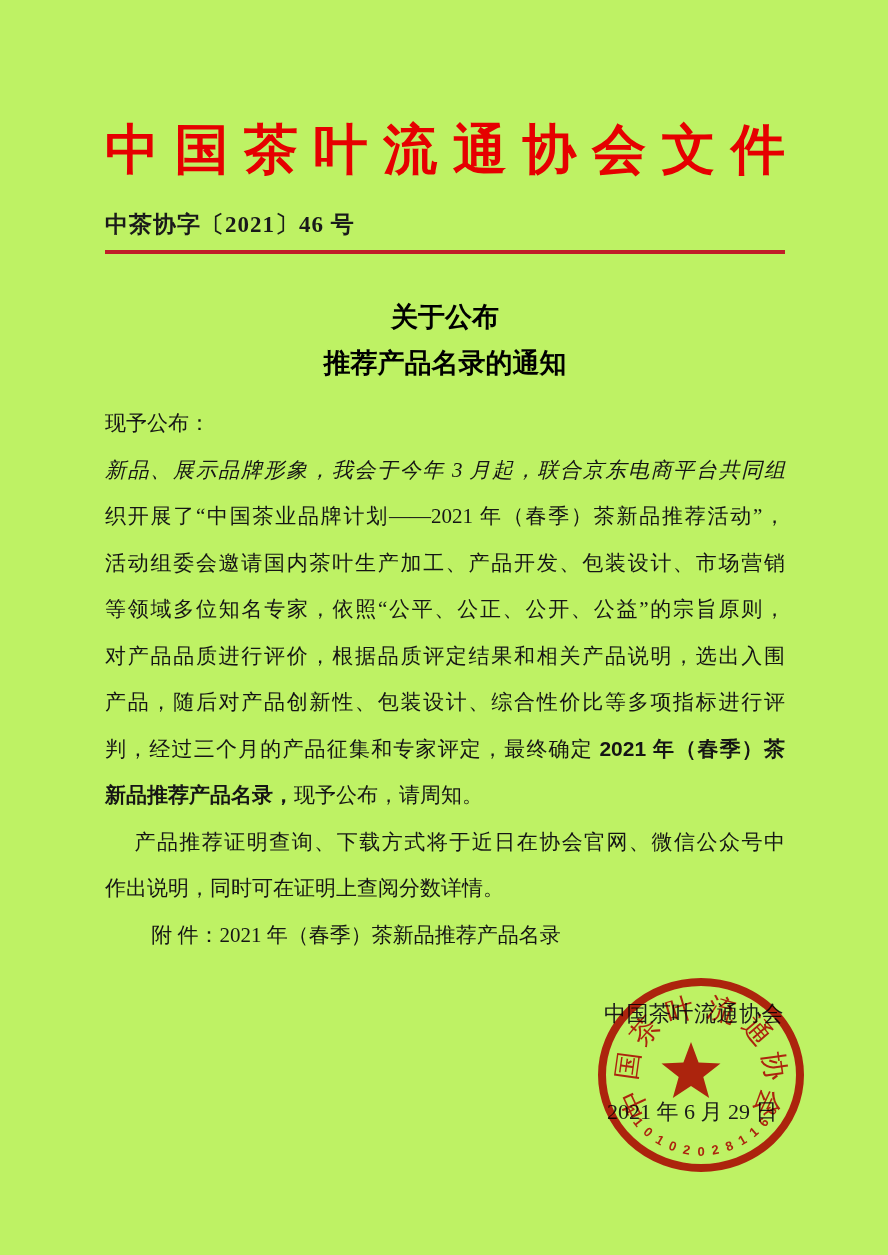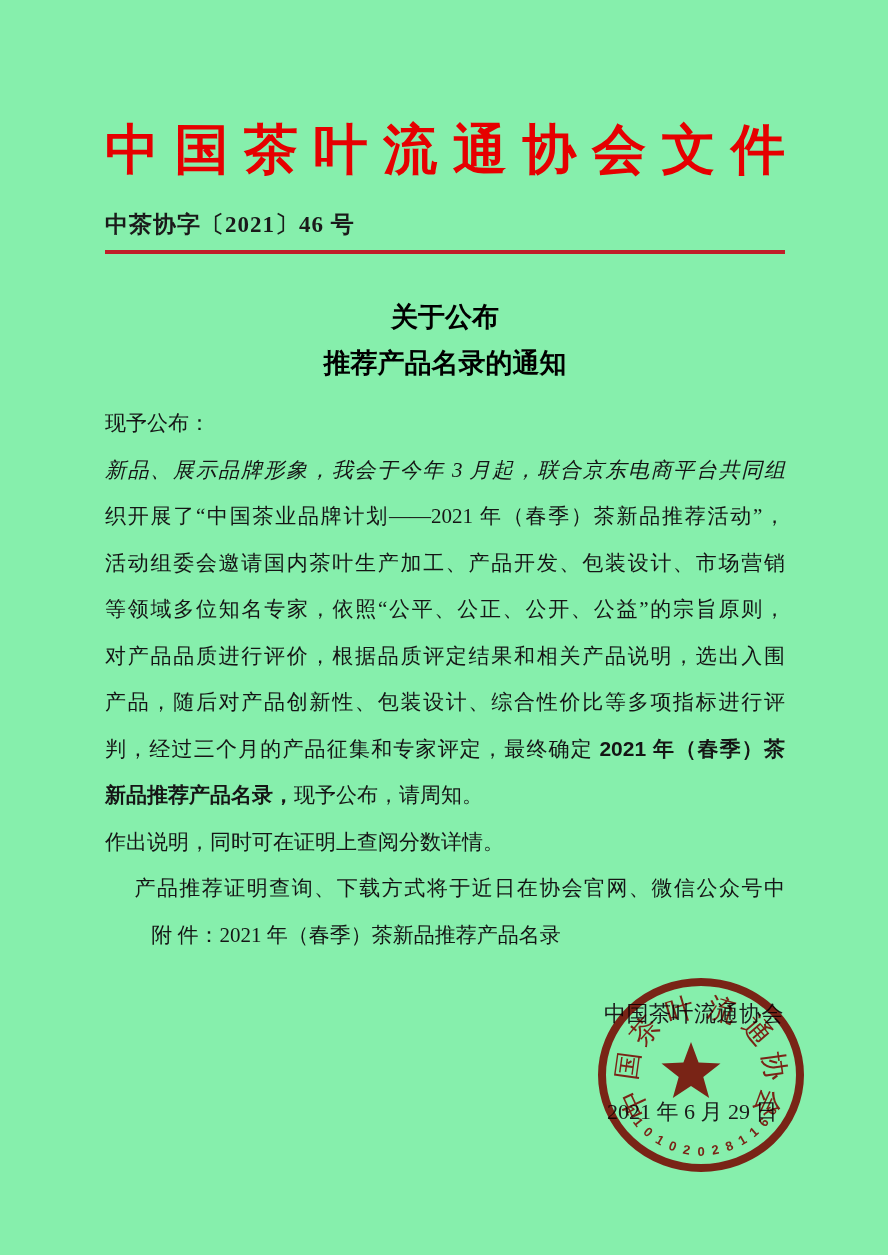--- a/index.html
+++ b/index.html
@@ -1,19 +1,19 @@
 <!DOCTYPE html>
 <html style="--red: #e60000; --rule: #c01e28; --seal: #e5150f;"><head>
 <meta charset="utf-8">
 <style>
   :root { --red:#e60000; --rule:#c01e28; --seal:#e5150f; --ink:#1a1a1a; }
   * { box-sizing:border-box; }
   html,body { margin:0; padding:0; background:#fff; }
   .page {
-    position:relative; width:888px; height:1255px; background:#86efac;
+    position:relative; width:888px; height:1255px; background:#bef264;
     overflow:hidden; color:var(--ink);
     font-family:"Liberation Serif","DejaVu Serif",serif;
   }
   .content { position:absolute; left:105px; top:0; width:680px; }
 
   .header-title {
     margin-top:118px; height:64px; line-height:64px;
     font-family:"Liberation Serif","DejaVu Serif",serif;
     font-weight:bold; font-size:54px; color:var(--red);
     text-align:justify; text-align-last:justify; white-space:nowrap;
@@ -60,22 +60,22 @@
     <div class="body-wrap" id="body">
         <div class="bline" style="text-indent: 0em;"><span>现予公布：</span></div>
         <div class="bline just" style="text-indent: 0em; font-style: italic;"><span>新品、展示品牌形象，我会于今年 3 月起，联合京东电商平台共同组</span></div>
         <div class="bline just" style="text-indent: 0em;"><span>织开展了“中国茶业品牌计划——2021 年（春季）茶新品推荐活动”，</span></div>
         <div class="bline just" style="text-indent: 0em;"><span>活动组委会邀请国内茶叶生产加工、产品开发、包装设计、市场营销</span></div>
         <div class="bline just" style="text-indent: 0em;"><span>等领域多位知名专家，依照“公平、公正、公开、公益”的宗旨原则，</span></div>
         <div class="bline just" style="text-indent: 0em;"><span>对产品品质进行评价，根据品质评定结果和相关产品说明，选出入围</span></div>
         <div class="bline just" style="text-indent: 0em; font-family: Liberation Serif, serif;"><span>产品，随后对产品创新性、包装设计、综合性价比等多项指标进行评</span></div>
         <div class="bline just" style="text-indent: 0em;"><span>判，经过三个月的产品征集和专家评定，最终确定 </span><span class="b">2021 年（春季）茶</span></div>
         <div class="bline" style="text-indent: 0em;"><span class="b">新品推荐产品名录，</span><span>现予公布，请周知。</span></div>
+        <div class="bline just" style="text-indent: 1.4em;"><span>产品推荐证明查询、下载方式将于近日在协会官网、微信公众号中</span></div>
         <div class="bline" style="text-indent: 0em;"><span>作出说明，同时可在证明上查阅分数详情。</span></div>
-        <div class="bline just" style="text-indent: 1.4em;"><span>产品推荐证明查询、下载方式将于近日在协会官网、微信公众号中</span></div>
         <div class="bline" style="text-indent: 2.2em;"><span>附 件：2021 年（春季）茶新品推荐产品名录</span></div>
       </div>
   </div>
 
   <div class="sig-org">中国茶叶流通协会</div>
 
   <div class="sig-date">2021 年 6 月 29 日</div>
 
   <svg id="seal" class="seal" width="226" height="218" viewBox="0 0 226 218">
       <ellipse cx="113" cy="109" rx="99" ry="93" fill="none" stroke="#e5150f" stroke-width="8"></ellipse>

